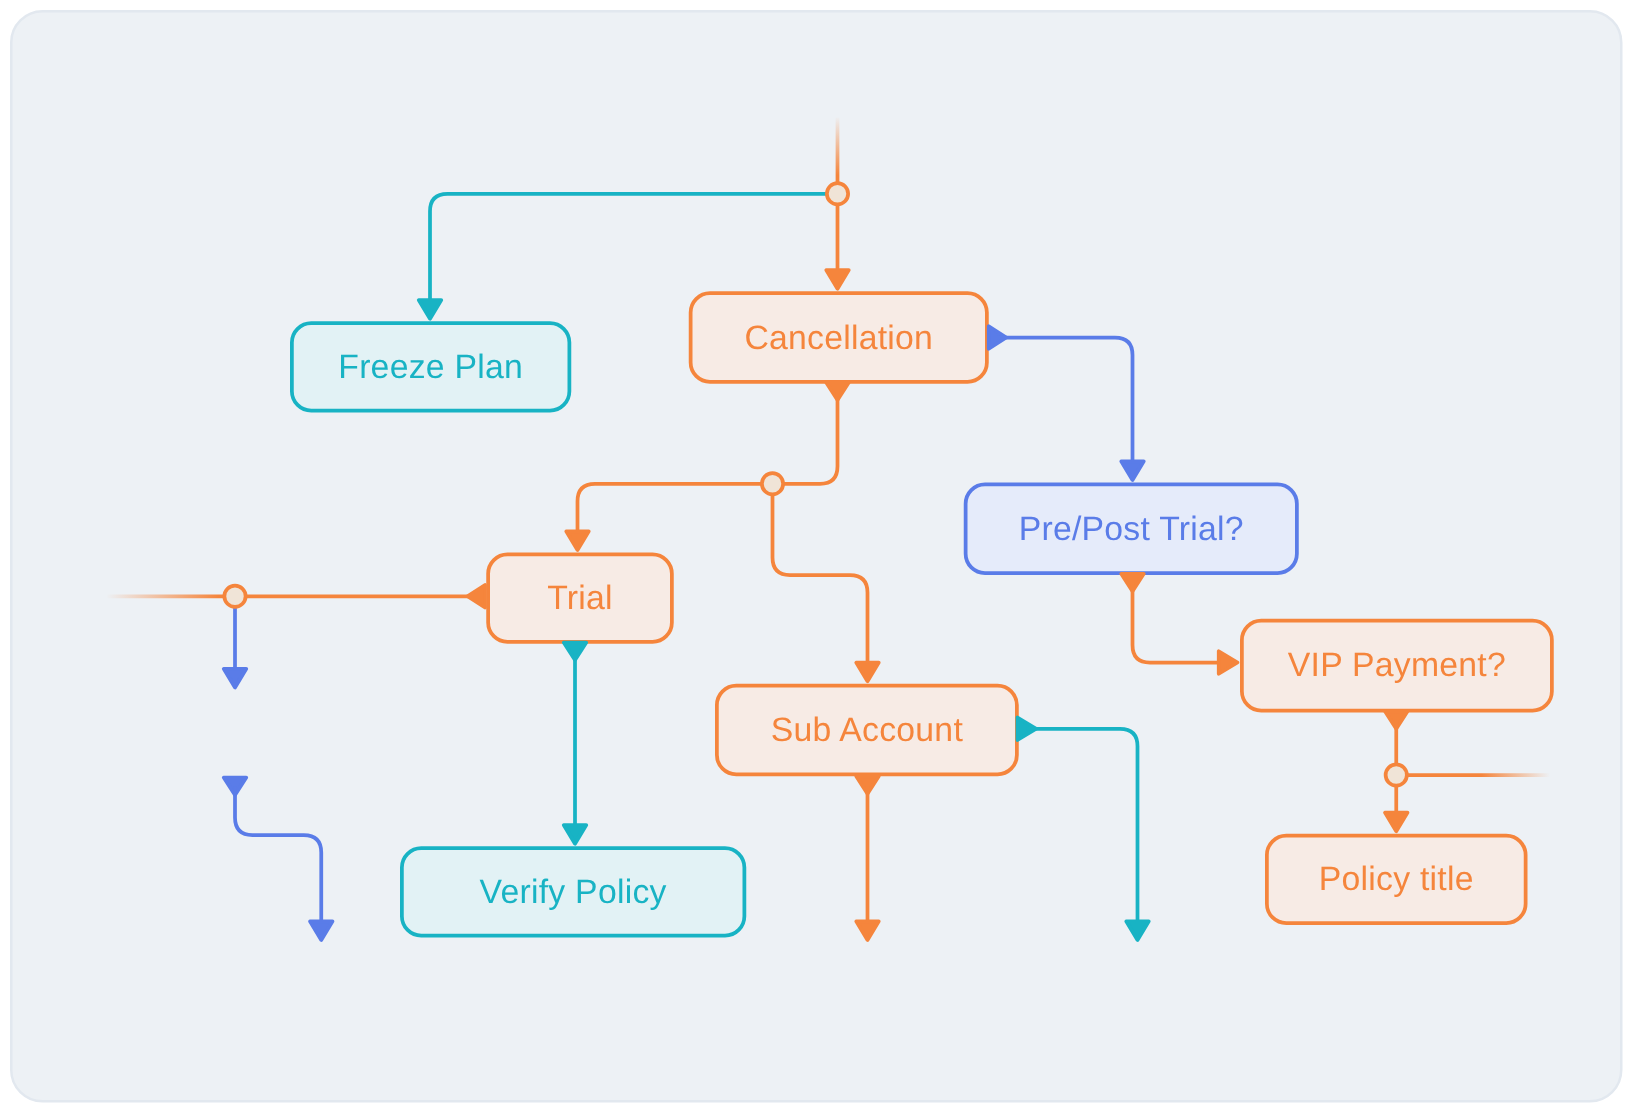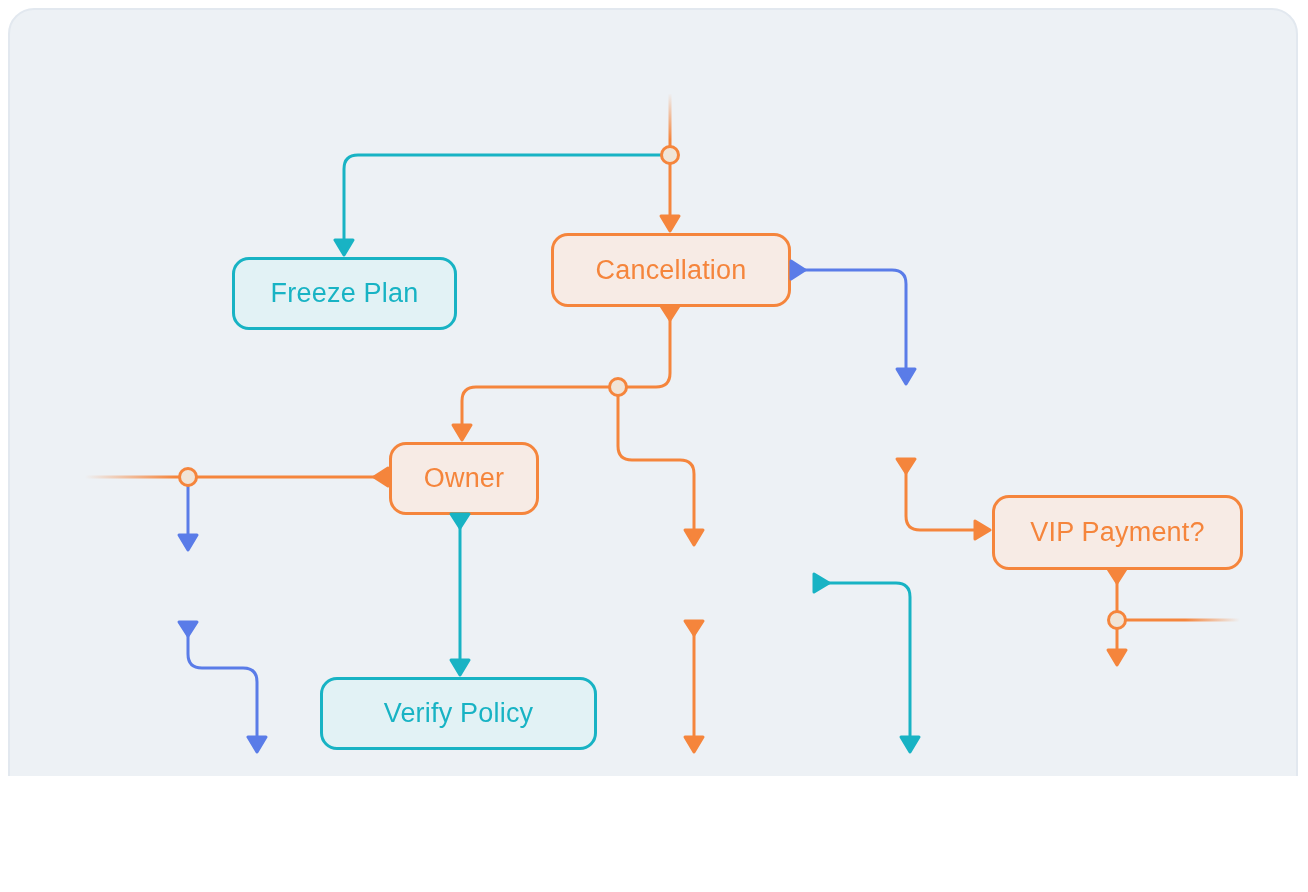--- a/index.html
+++ b/index.html
@@ -4,21 +4,21 @@
 <style>
   :root{
     --orange:#F5853C; --orange-fill:#F7EBE5;
     --teal:#18B3C4;   --teal-fill:#E2F2F5;
     --blue:#5A7CE8;   --blue-fill:#E5EBFA;
     --junction-fill:#F0E4D7;
     --canvas-bg:#EDF1F5; --page-bg:#FFFFFF; --panel-border:#E2E8EF;
   }
   html,body{margin:0;padding:0;}
   body{background:var(--page-bg);font-family:"Liberation Sans",sans-serif;}
-  .stage{position:relative;width:1308px;height:776px;background:var(--page-bg);overflow:hidden;}
+  .stage{position:relative;width:1308px;height:892px;background:var(--page-bg);overflow:hidden;}
   .panel{position:absolute;left:8px;top:8px;width:1290px;height:874px;background:var(--canvas-bg);
          border:2px solid var(--panel-border);border-radius:26px;box-sizing:border-box;}
   .edges{position:absolute;left:0;top:0;width:1308px;height:892px;pointer-events:none;}
   .edges path{fill:none;stroke-width:3;}
   .edges polygon{stroke-width:3;stroke-linejoin:round;}
   .s-orange{stroke:var(--orange);} .f-orange{fill:var(--orange);stroke:var(--orange);}
   .s-teal{stroke:var(--teal);}     .f-teal{fill:var(--teal);stroke:var(--teal);}
   .s-blue{stroke:var(--blue);}     .f-blue{fill:var(--blue);stroke:var(--blue);}
   .junction{fill:var(--junction-fill);stroke:var(--orange);stroke-width:3;}
   .node{position:absolute;box-sizing:border-box;border-radius:17px;border:3px solid;
@@ -33,28 +33,37 @@
 
 <div class="stage">
   <div class="panel"></div>
 
   <div class="node teal" style="left:232px;top:257px;width:225px;height:73px">
       <span>Freeze Plan</span>
     </div>
   <div class="node orange" style="left:551px;top:233px;width:240px;height:74px">
       <span>Cancellation</span>
     </div>
+  <div class="node blue" style="left:771px;top:386px;width:268px;height:74px">
+      <span>Pre/Post Trial?</span>
+    </div>
   <div class="node orange" style="left:389px;top:442px;width:150px;height:73px">
-      <span>Owner</span>
+      <span>Trial</span>
+    </div>
+  <div class="node orange" style="left:572px;top:547px;width:243px;height:74px">
+      <span>Sub Account</span>
     </div>
   <div class="node teal" style="left:320px;top:677px;width:277px;height:73px">
       <span>Verify Policy</span>
     </div>
   <div class="node orange" style="left:992px;top:495px;width:251px;height:75px">
       <span>VIP Payment?</span>
+    </div>
+  <div class="node orange" style="left:1012px;top:667px;width:210px;height:73px">
+      <span>Policy title</span>
     </div>
 
   <svg class="edges" viewBox="0 0 1308 892">
     <defs>
       <linearGradient id="fadeTop" gradientUnits="userSpaceOnUse" x1="0" y1="93" x2="0" y2="140">
         <stop offset="0" stop-color="#F5853C" stop-opacity="0"></stop>
           <stop offset="1" stop-color="#F5853C" stop-opacity="1"></stop>
       </linearGradient>
       <linearGradient id="fadeLeft" gradientUnits="userSpaceOnUse" x1="85" y1="0" x2="175" y2="0">
         <stop offset="0" stop-color="#F5853C" stop-opacity="0"></stop>

